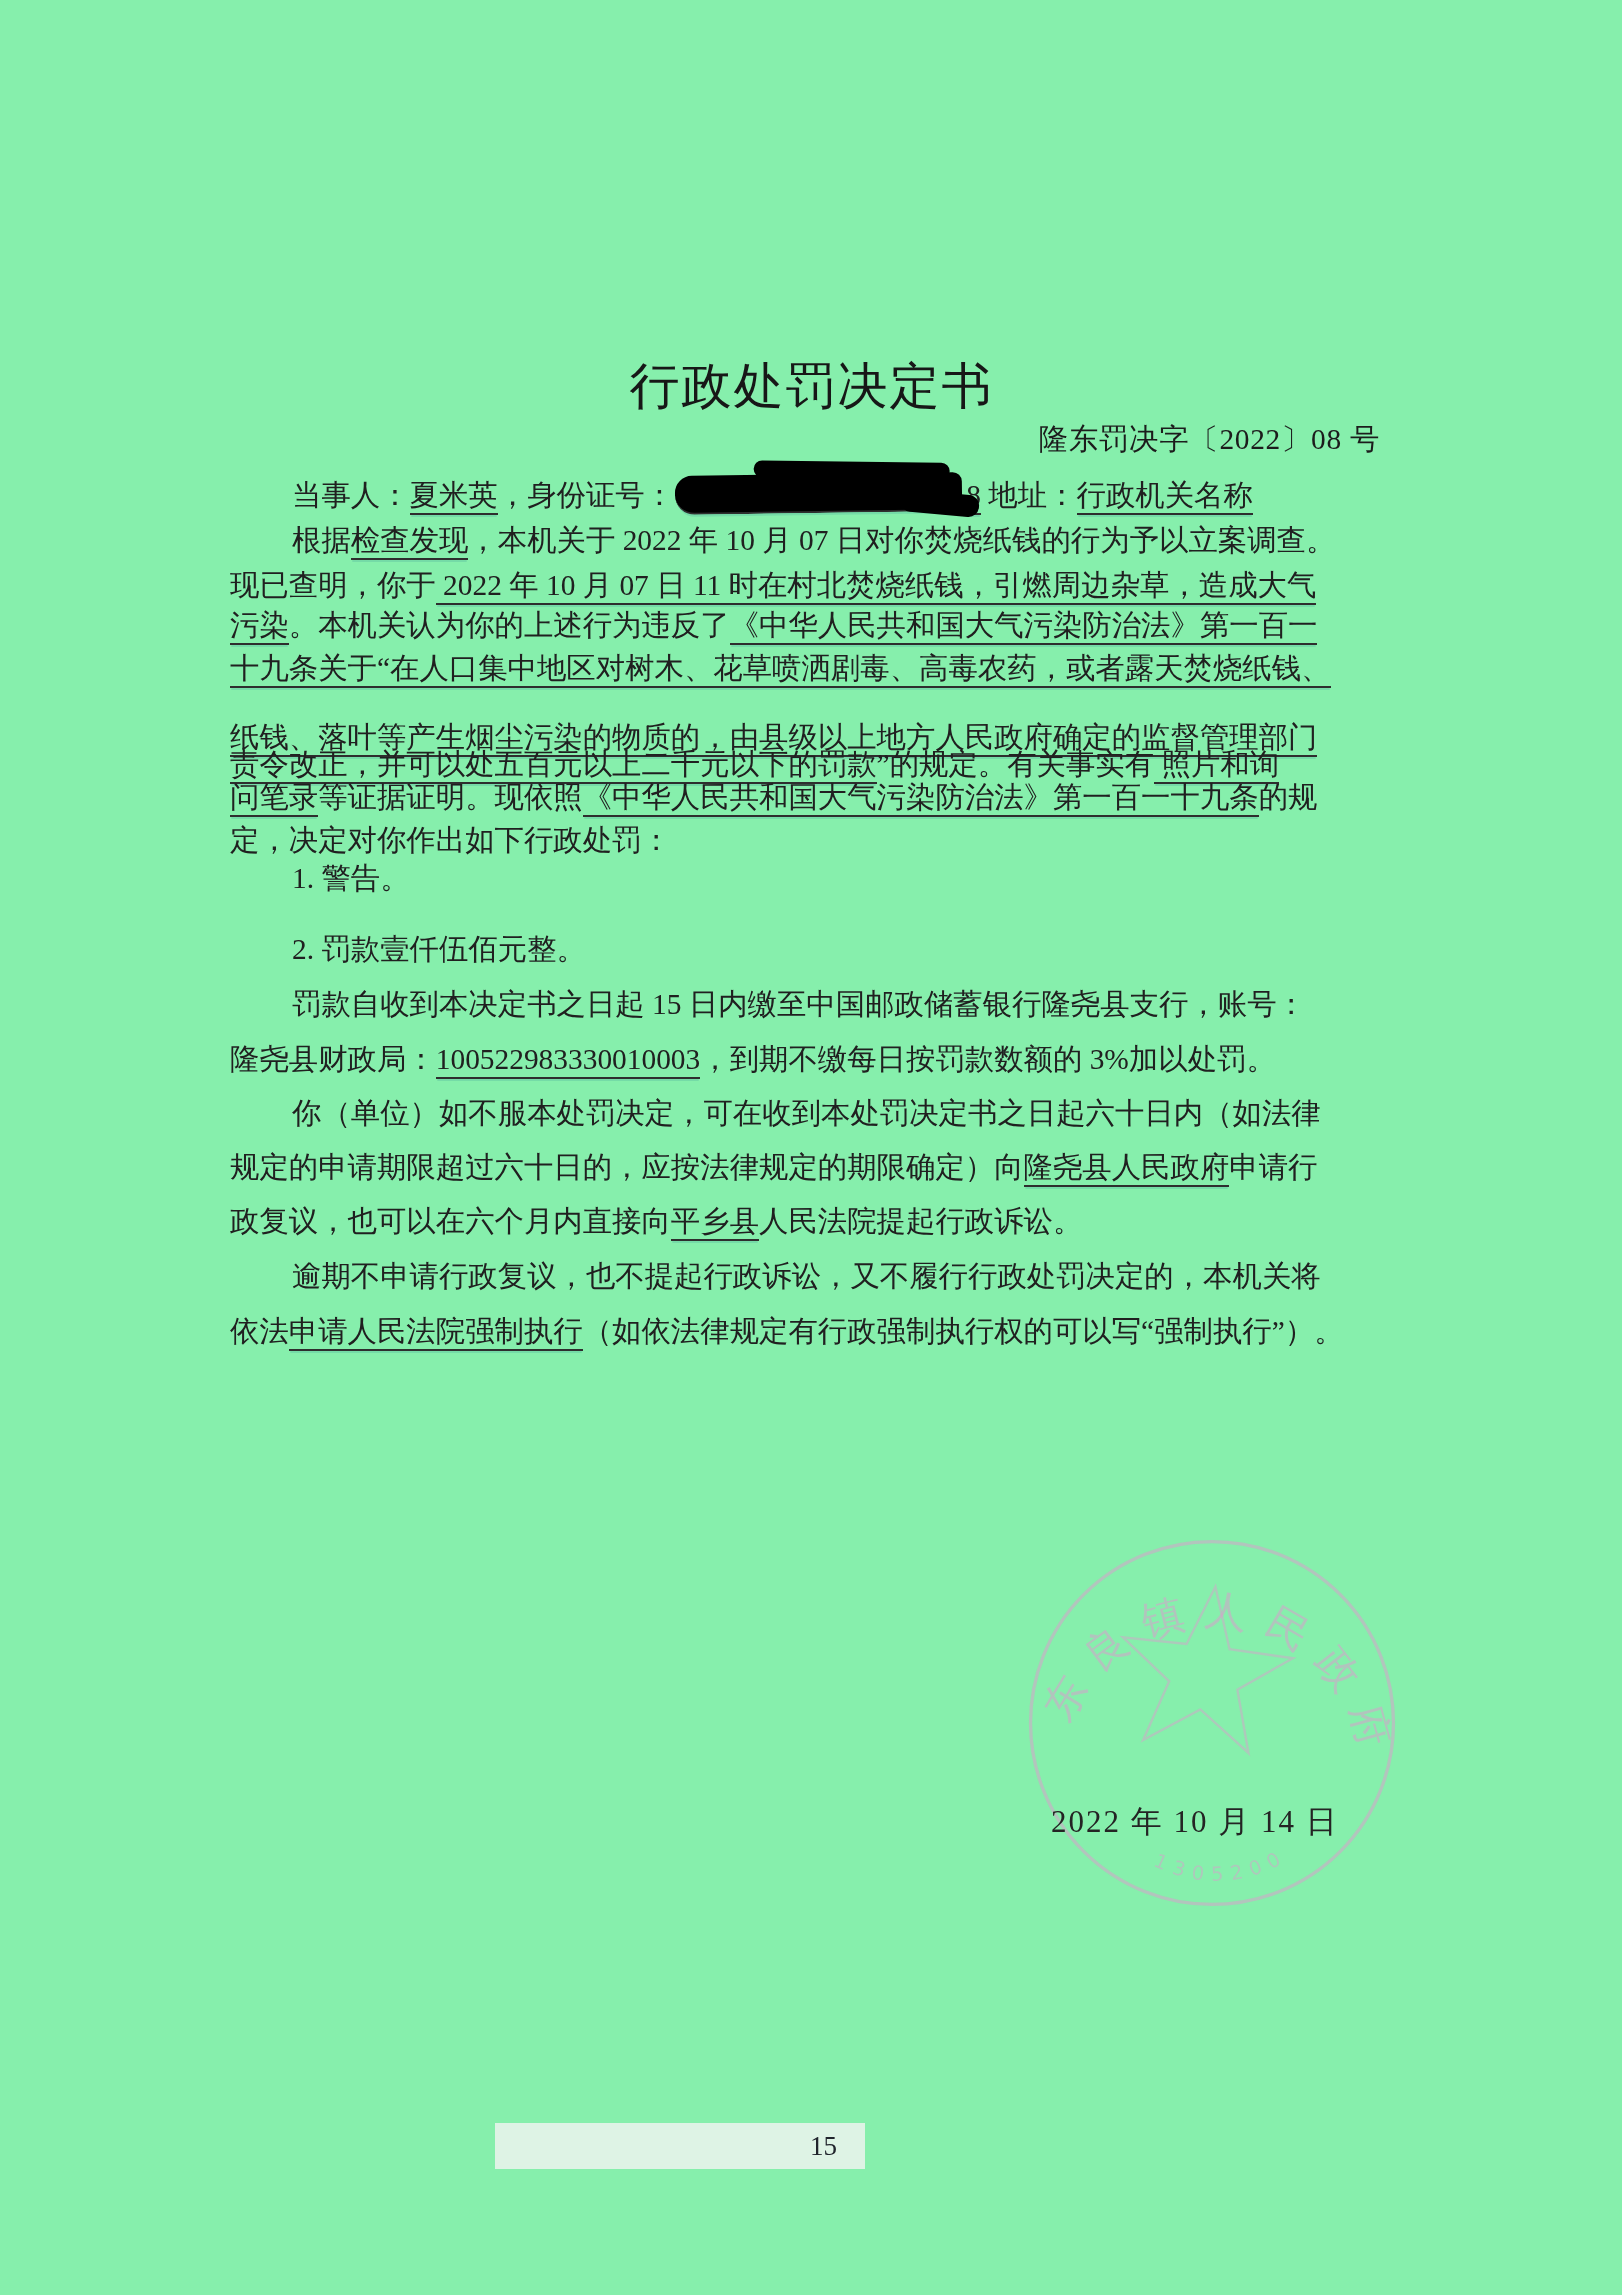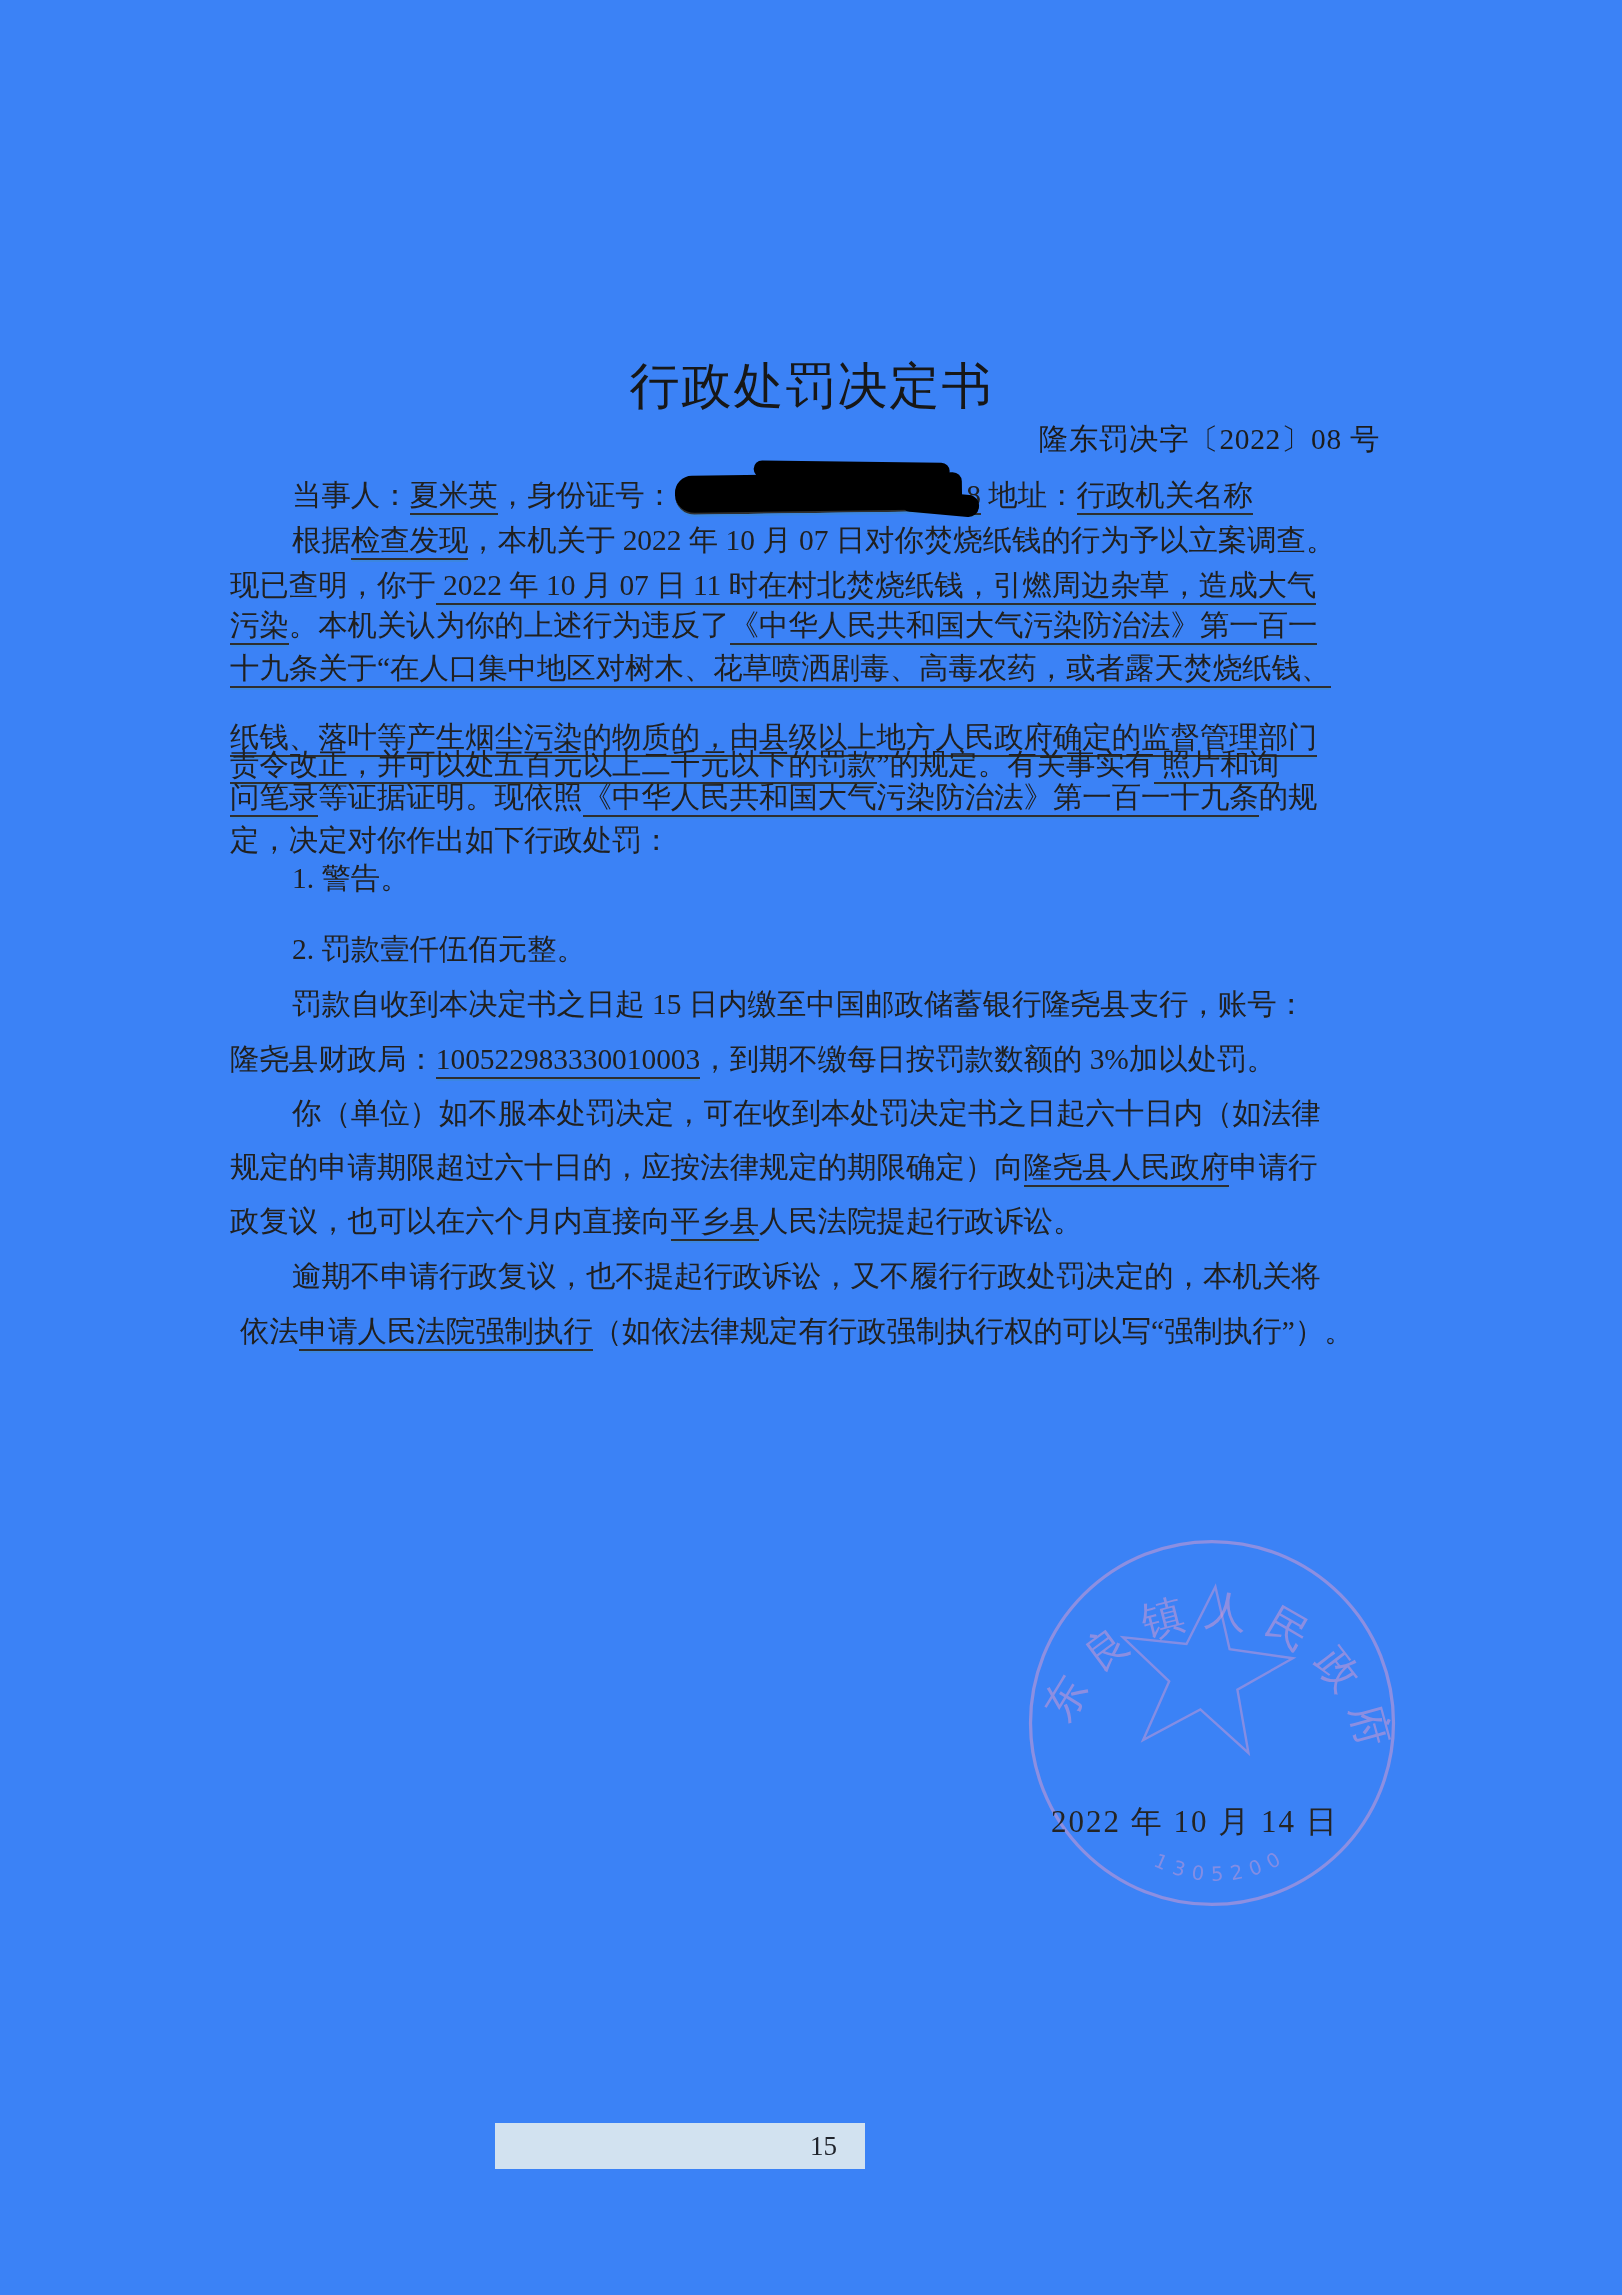--- a/index.html
+++ b/index.html
@@ -1,19 +1,19 @@
 <!DOCTYPE html>
 <html style="font-size:10.5px"><head>
 <meta charset="utf-8">
 <style>
   html,body{margin:0;padding:0;background:#9a9a9a;}
   .page{
     position:relative;
     width:1623px;height:2295px;
-    background:#3b82f6;
+    background:#86efac;
     overflow:hidden;
     font-family:"Liberation Serif","DejaVu Serif",serif;
     color:#1f1f1f;
   }
   .doc-title{
     position:absolute;top:353px;left:0;width:100%;
     text-align:center;font-size:50px;letter-spacing:2px;color:#171717;
   }
   .doc-number{
     position:absolute;top:420px;right:243px;
@@ -84,21 +84,21 @@
       <div class="line" style="top: 777px;"><span class="u">问笔录</span><span>等证据证明。现依照</span><span class="u">《中华人民共和国大气污染防治法》第一百一十九条</span><span>的规</span></div>
       <div class="line" style="top: 820px;"><span>定，决定对你作出如下行政处罚：</span></div>
       <div class="line indent" style="top: 858px; font-family: Liberation Serif, serif;"><span>1. 警告。</span></div>
       <div class="line indent" style="top: 929px;"><span>2. 罚款壹仟伍佰元整。</span></div>
       <div class="line indent" style="top: 984px;"><span>罚款自收到本决定书之日起 15 日内缴至中国邮政储蓄银行隆尧县支行，账号：</span></div>
       <div class="line" style="top: 1039px;"><span>隆尧县财政局：</span><span class="u">100522983330010003</span><span>，到期不缴每日按罚款数额的 3%加以处罚。</span></div>
       <div class="line indent" style="top: 1093px;"><span>你（单位）如不服本处罚决定，可在收到本处罚决定书之日起六十日内（如法律</span></div>
       <div class="line" style="top: 1147px;"><span>规定的申请期限超过六十日的，应按法律规定的期限确定）向</span><span class="u">隆尧县人民政府</span><span>申请行</span></div>
       <div class="line" style="top: 1201px;"><span>政复议，也可以在六个月内直接向</span><span class="u">平乡县</span><span>人民法院提起行政诉讼。</span></div>
       <div class="line indent" style="top: 1256px;"><span>逾期不申请行政复议，也不提起行政诉讼，又不履行行政处罚决定的，本机关将</span></div>
-      <div class="line" style="top: 1311px; margin-left: 10px;"><span>依法</span><span class="u">申请人民法院强制执行</span><span>（如依法律规定有行政强制执行权的可以写“强制执行”）。</span></div>
+      <div class="line" style="top: 1311px;"><span>依法</span><span class="u">申请人民法院强制执行</span><span>（如依法律规定有行政强制执行权的可以写“强制执行”）。</span></div>
     </div>
 
   <svg class="seal" viewBox="0 0 580 580">
     <defs>
       <path id="arcTop" d="M 62,330 A 232,232 0 0 1 518,330" fill="none"></path>
       <path id="arcBottom" d="M 150,470 A 205,205 0 0 0 455,455" fill="none"></path>
     </defs>
     <circle cx="290" cy="290" r="277" fill="none" stroke="#dd9bce" stroke-width="5" opacity="0.5"></circle>
     <polygon points="300,102 336,202 442,204 357,267 388,369 300,307 212,369 243,267 158,204 264,202" fill="none" stroke="#dd9bce" stroke-width="4" opacity="0.45" transform="rotate(7 300 240) translate(0 -10) scale(0.92)"></polygon>
     <text font-size="64" fill="#dd9bce" opacity="0.5" letter-spacing="26" font-family="Liberation Serif, DejaVu Serif, serif">

